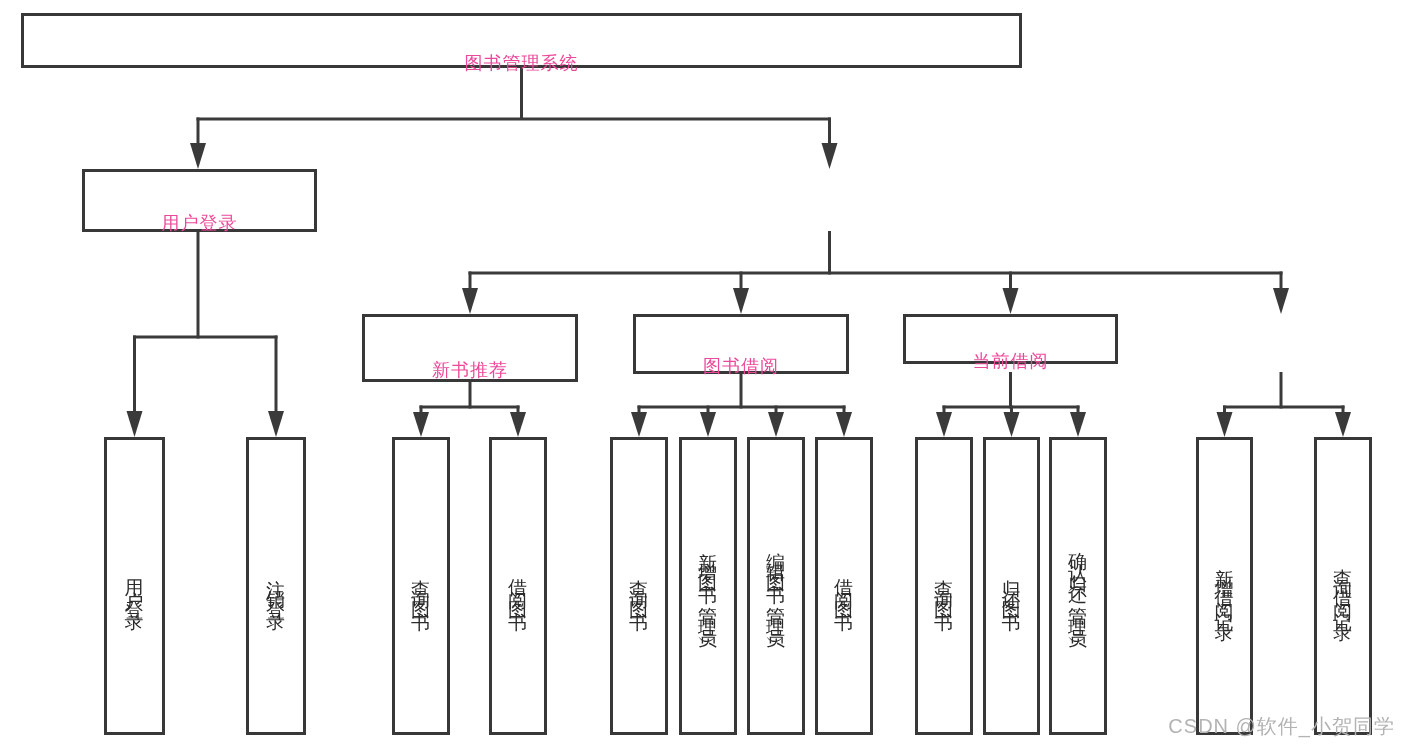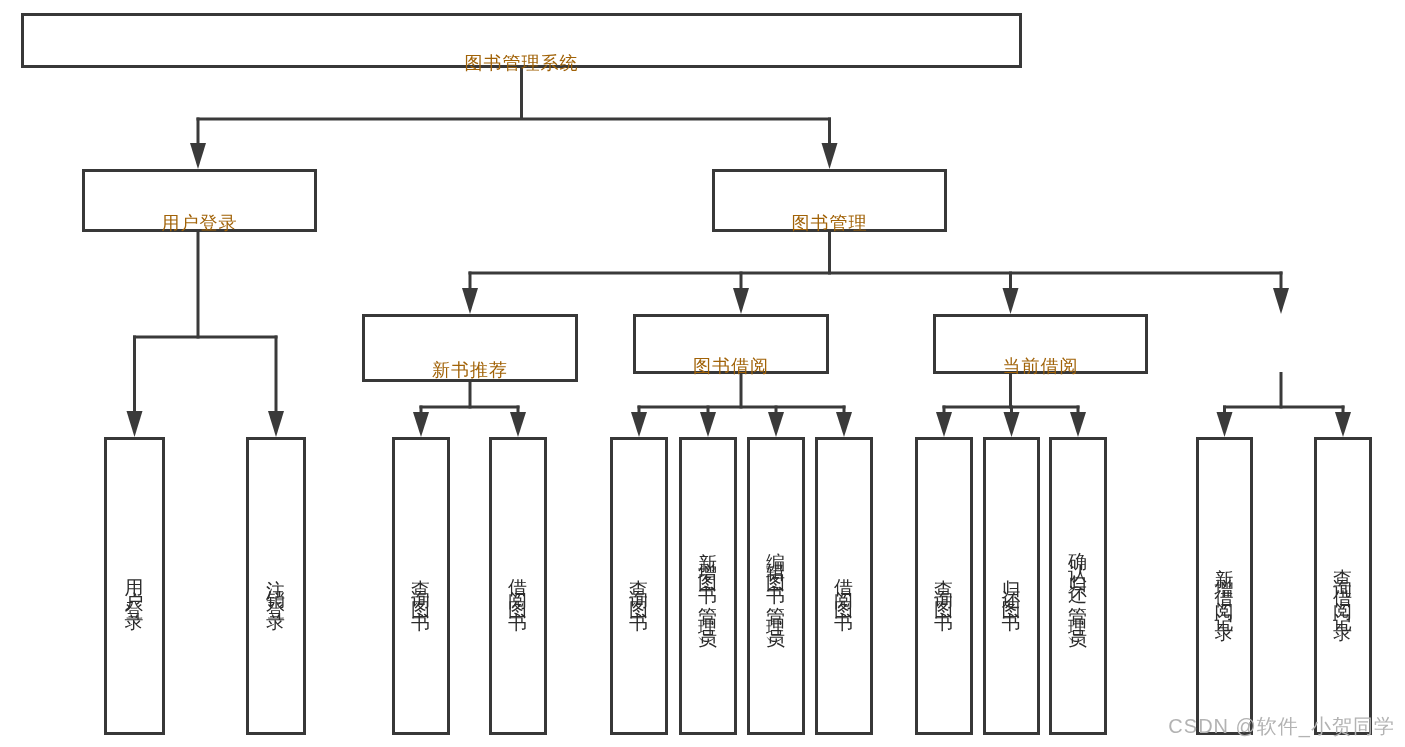--- a/index.html
+++ b/index.html
@@ -25,21 +25,21 @@
   .box {
     position: absolute;
     box-sizing: border-box;
     border: 3px solid #383838;
     background: #ffffff;
     display: flex;
     align-items: center;
     justify-content: center;
   }
   .hbox .label {
-    color: #a16207;
+    color: #ec4899;
     font-size: 18px;
     letter-spacing: 1px;
     white-space: nowrap;
     margin-top: 44px;
   }
   .vbox .label {
     writing-mode: vertical-rl;
     text-orientation: mixed;
     color: #2b2b2b;
     font-size: 19px;
@@ -141,31 +141,28 @@
     </g>
   </svg>
 
   <div class="box hbox" style="left:21px; top:13px; width:1001px; height:55px">
     <span class="label">图书管理系统</span>
   </div>
 
   <div class="box hbox" style="left:82px; top:169px; width:235px; height:63px">
     <span class="label">用户登录</span>
   </div>
-  <div class="box hbox" style="left:712px; top:169px; width:235px; height:63px">
-    <span class="label">图书管理</span>
-  </div>
 
   <div class="box hbox" style="left:362px; top:314px; width:216px; height:68px">
     <span class="label">新书推荐</span>
   </div>
-  <div class="box hbox" style="left:633px; top:314px; width:196px; height:60px">
+  <div class="box hbox" style="left:633px; top:314px; width:216px; height:60px">
     <span class="label">图书借阅</span>
   </div>
-  <div class="box hbox" style="left:933px; top:314px; width:215px; height:60px">
+  <div class="box hbox" style="left:903px; top:314px; width:215px; height:50px">
     <span class="label">当前借阅</span>
   </div>
 
   <div class="box vbox" style="left:104px; top:437px; width:61px; height:298px">
     <span class="label">用户登录</span>
   </div>
   <div class="box vbox" style="left:246px; top:437px; width:60px; height:298px">
     <span class="label">注销登录</span>
   </div>
 

